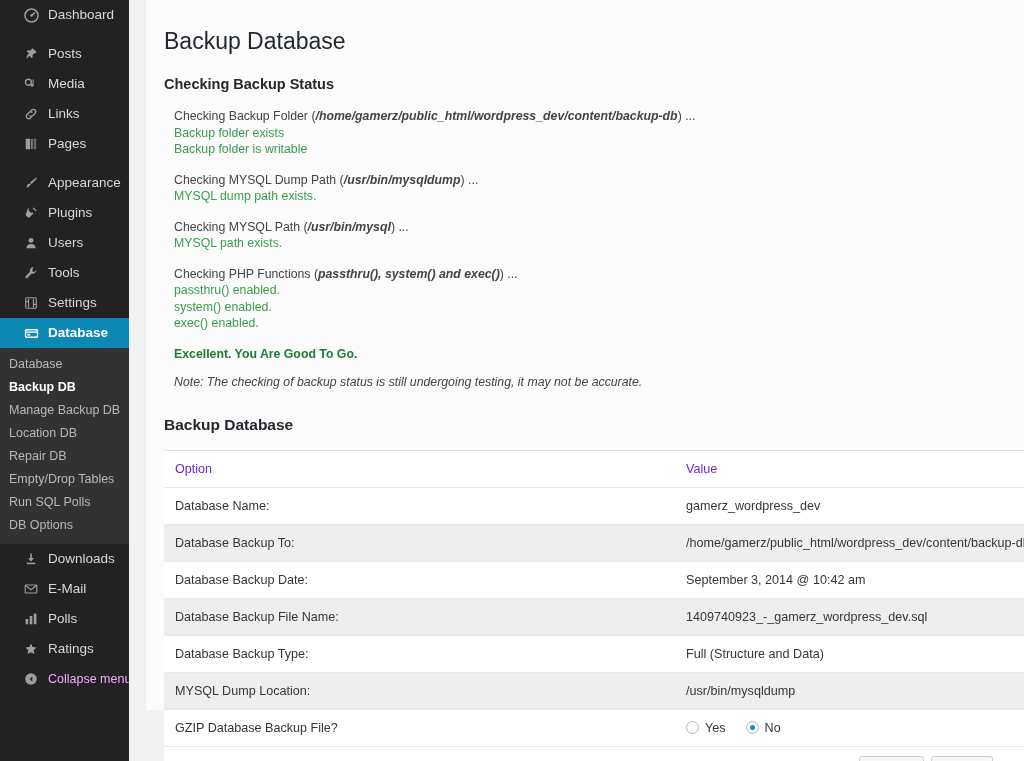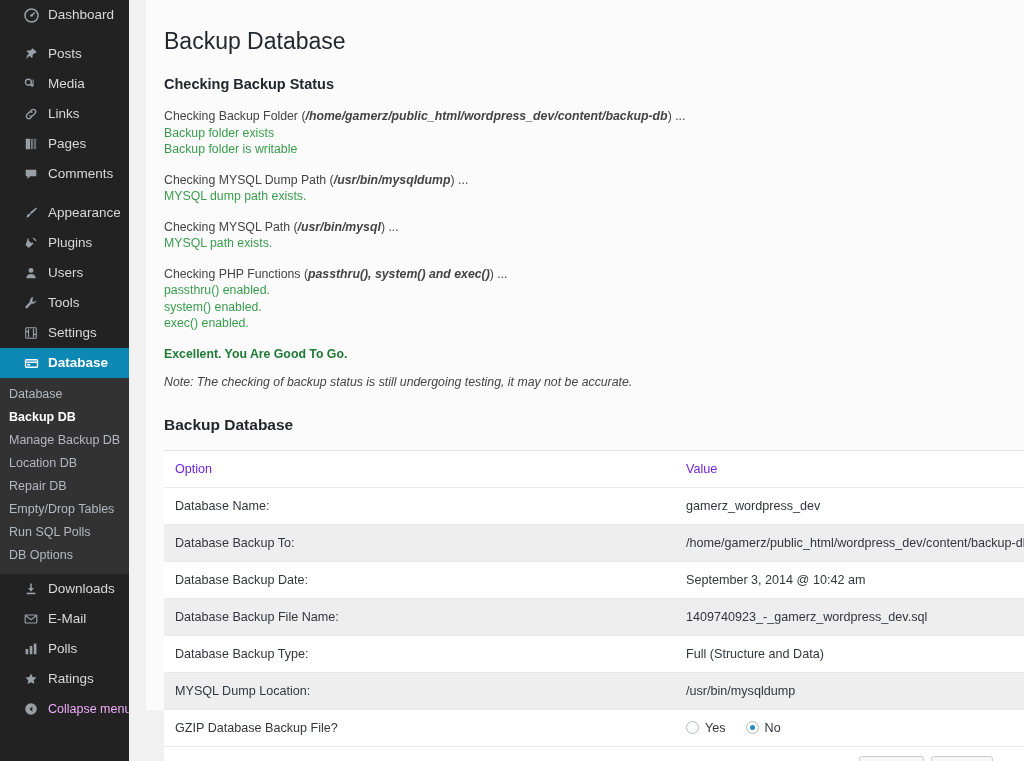--- a/index.html
+++ b/index.html
@@ -99,21 +99,21 @@
     color: #23282d;
     line-height: 20px;
   }
   h3.backup-title {
     margin: 24px 0 0 0;
     font-size: 15.5px;
     font-weight: bold;
     color: #23282d;
     line-height: 20px;
   }
-  .status-block { margin-top: 14px; }
+  .status-block { margin-top: 14px; margin-left: 10px; }
   .status-group { margin-bottom: 14px; }
   .status-line {
     font-size: 12.3px;
     line-height: 16.5px;
     color: #444444;
   }
   .status-line b { font-weight: bold; font-style: italic; }
   .status-line.ok { color: #3a9c4e; }
   .status-line.final { color: #1f7a36; font-weight: bold; margin-top: 0; }
   .note-line {
@@ -233,28 +233,20 @@
       <span class="ico">
         <svg width="14" height="14" viewBox="0 0 16 16" fill="currentColor">
             <rect x="2" y="2" width="5" height="12" rx="0.5"></rect>
             <rect x="8" y="2" width="2" height="12" rx="0.5" opacity=".75"></rect>
             <rect x="11" y="2" width="3" height="12" rx="0.5" opacity=".55"></rect>
           </svg>
       </span>
       <span class="lbl">Pages</span>
     </div>
 
-    <div class="menu-item">
-      <span class="ico">
-        <svg width="14" height="14" viewBox="0 0 16 16" fill="currentColor">
-            <path d="M2 3h12v7.5H7.2L4 13.6V10.5H2z"></path>
-          </svg>
-      </span>
-      <span class="lbl">Comments</span>
-    </div>
 
     <div class="menu-sep"></div>
 
     <div class="menu-item">
       <span class="ico">
         <svg width="14" height="14" viewBox="0 0 16 16" fill="currentColor">
             <path d="M14 2.2L7.3 7.5l1.2 1.2L14 3.4z" stroke="currentColor" stroke-width="1"></path>
             <path d="M6.6 8.2l1.3 1.3-2.1 2.6c-.9 1.1-2.6 1.3-3.4.5.9-.3 1.1-1.1 1.2-1.9.1-.9.9-1.6 1.7-1.6z"></path>
           </svg>
       </span>

